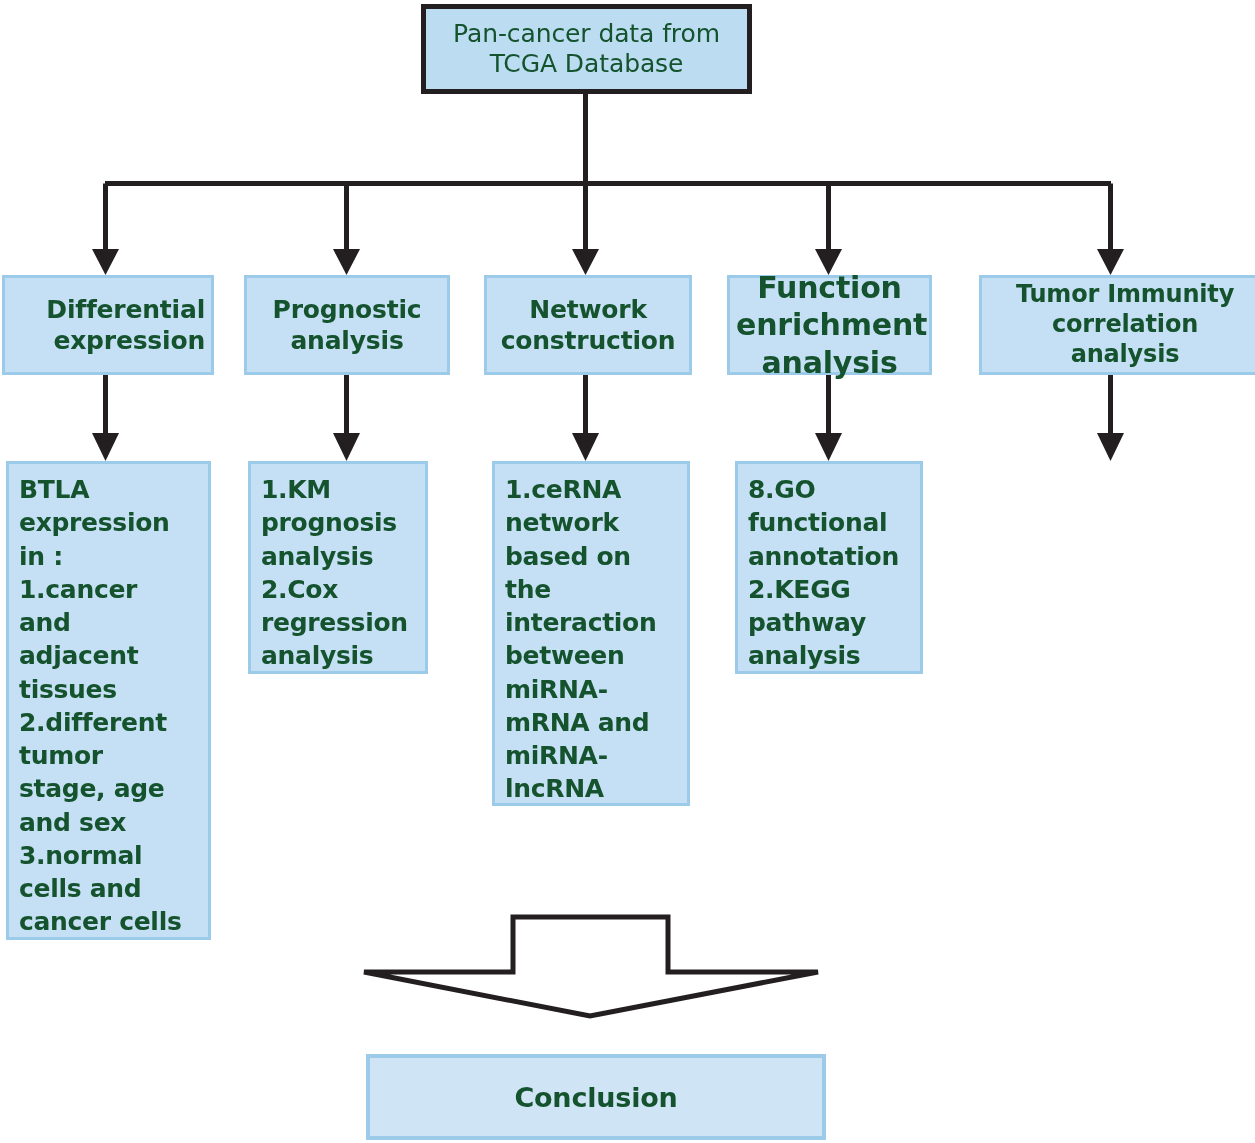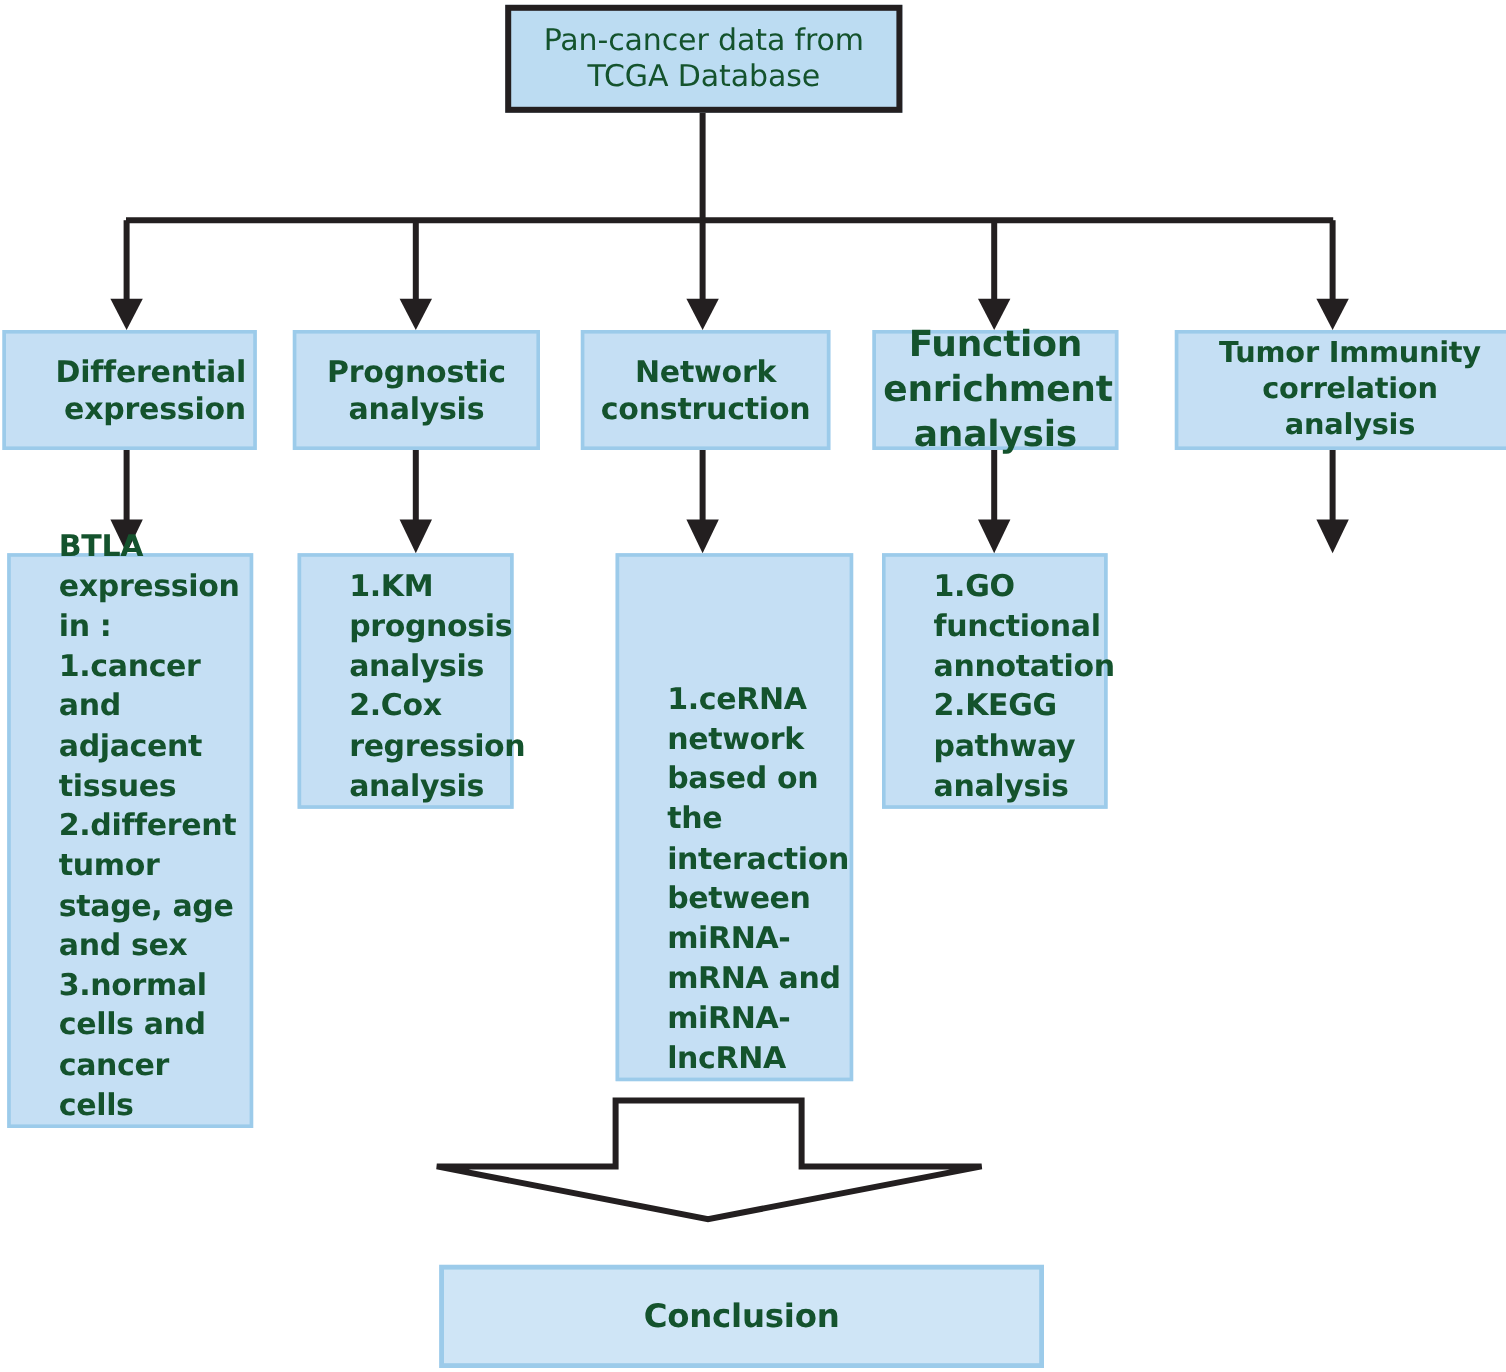--- a/index.html
+++ b/index.html
@@ -71,38 +71,37 @@
   }
   .process .box-inner {
     font-size: 25px;
     font-weight: 700;
     line-height: 1.24;
     letter-spacing: -0.2px;
   }
 
   
   .detail {
-    align-items: flex-end;
+    align-items: flex-start;
     text-align: left;
-    padding-left: 30px;
   }
   .detail .box-inner {
     font-size: 25px;
     font-weight: 700;
     line-height: 1.33;
     letter-spacing: -0.3px;
     padding: 9px 5px 0 10px;
     white-space: pre-line;
   }
 
   
   #conclusion-box {
     left: 366px;
     top: 1054px;
-    width: 504px;
+    width: 460px;
     height: 86px;
     background: #cfe5f6;
     border: 4px solid #9ccbea;
     text-align: center;
   }
   #conclusion-box .box-inner {
     font-size: 27px;
     font-weight: 700;
     letter-spacing: -0.2px;
   }
@@ -215,35 +214,35 @@
 
   <div class="box detail" style="left:248px; top:461px; width:180px; height:213px;">
     <div class="box-inner">1.KM
 prognosis
 analysis
 2.Cox
 regression
 analysis</div>
   </div>
 
-  <div class="box detail" style="left:513px; top:461px; width:198px; height:440px;">
+  <div class="box detail" style="left:492px; top:461px; width:198px; height:345px;">
     <div class="box-inner">1.ceRNA
 network
 based on
 the
 interaction
 between
 miRNA-
 mRNA and
 miRNA-
 lncRNA</div>
   </div>
 
   <div class="box detail" style="left:735px; top:461px; width:188px; height:213px;">
-    <div class="box-inner">1.GO
+    <div class="box-inner">8.GO
 functional
 annotation
 2.KEGG
 pathway
 analysis</div>
   </div>
 
 
   <div class="box" id="conclusion-box">
     <div class="box-inner">Conclusion</div>

